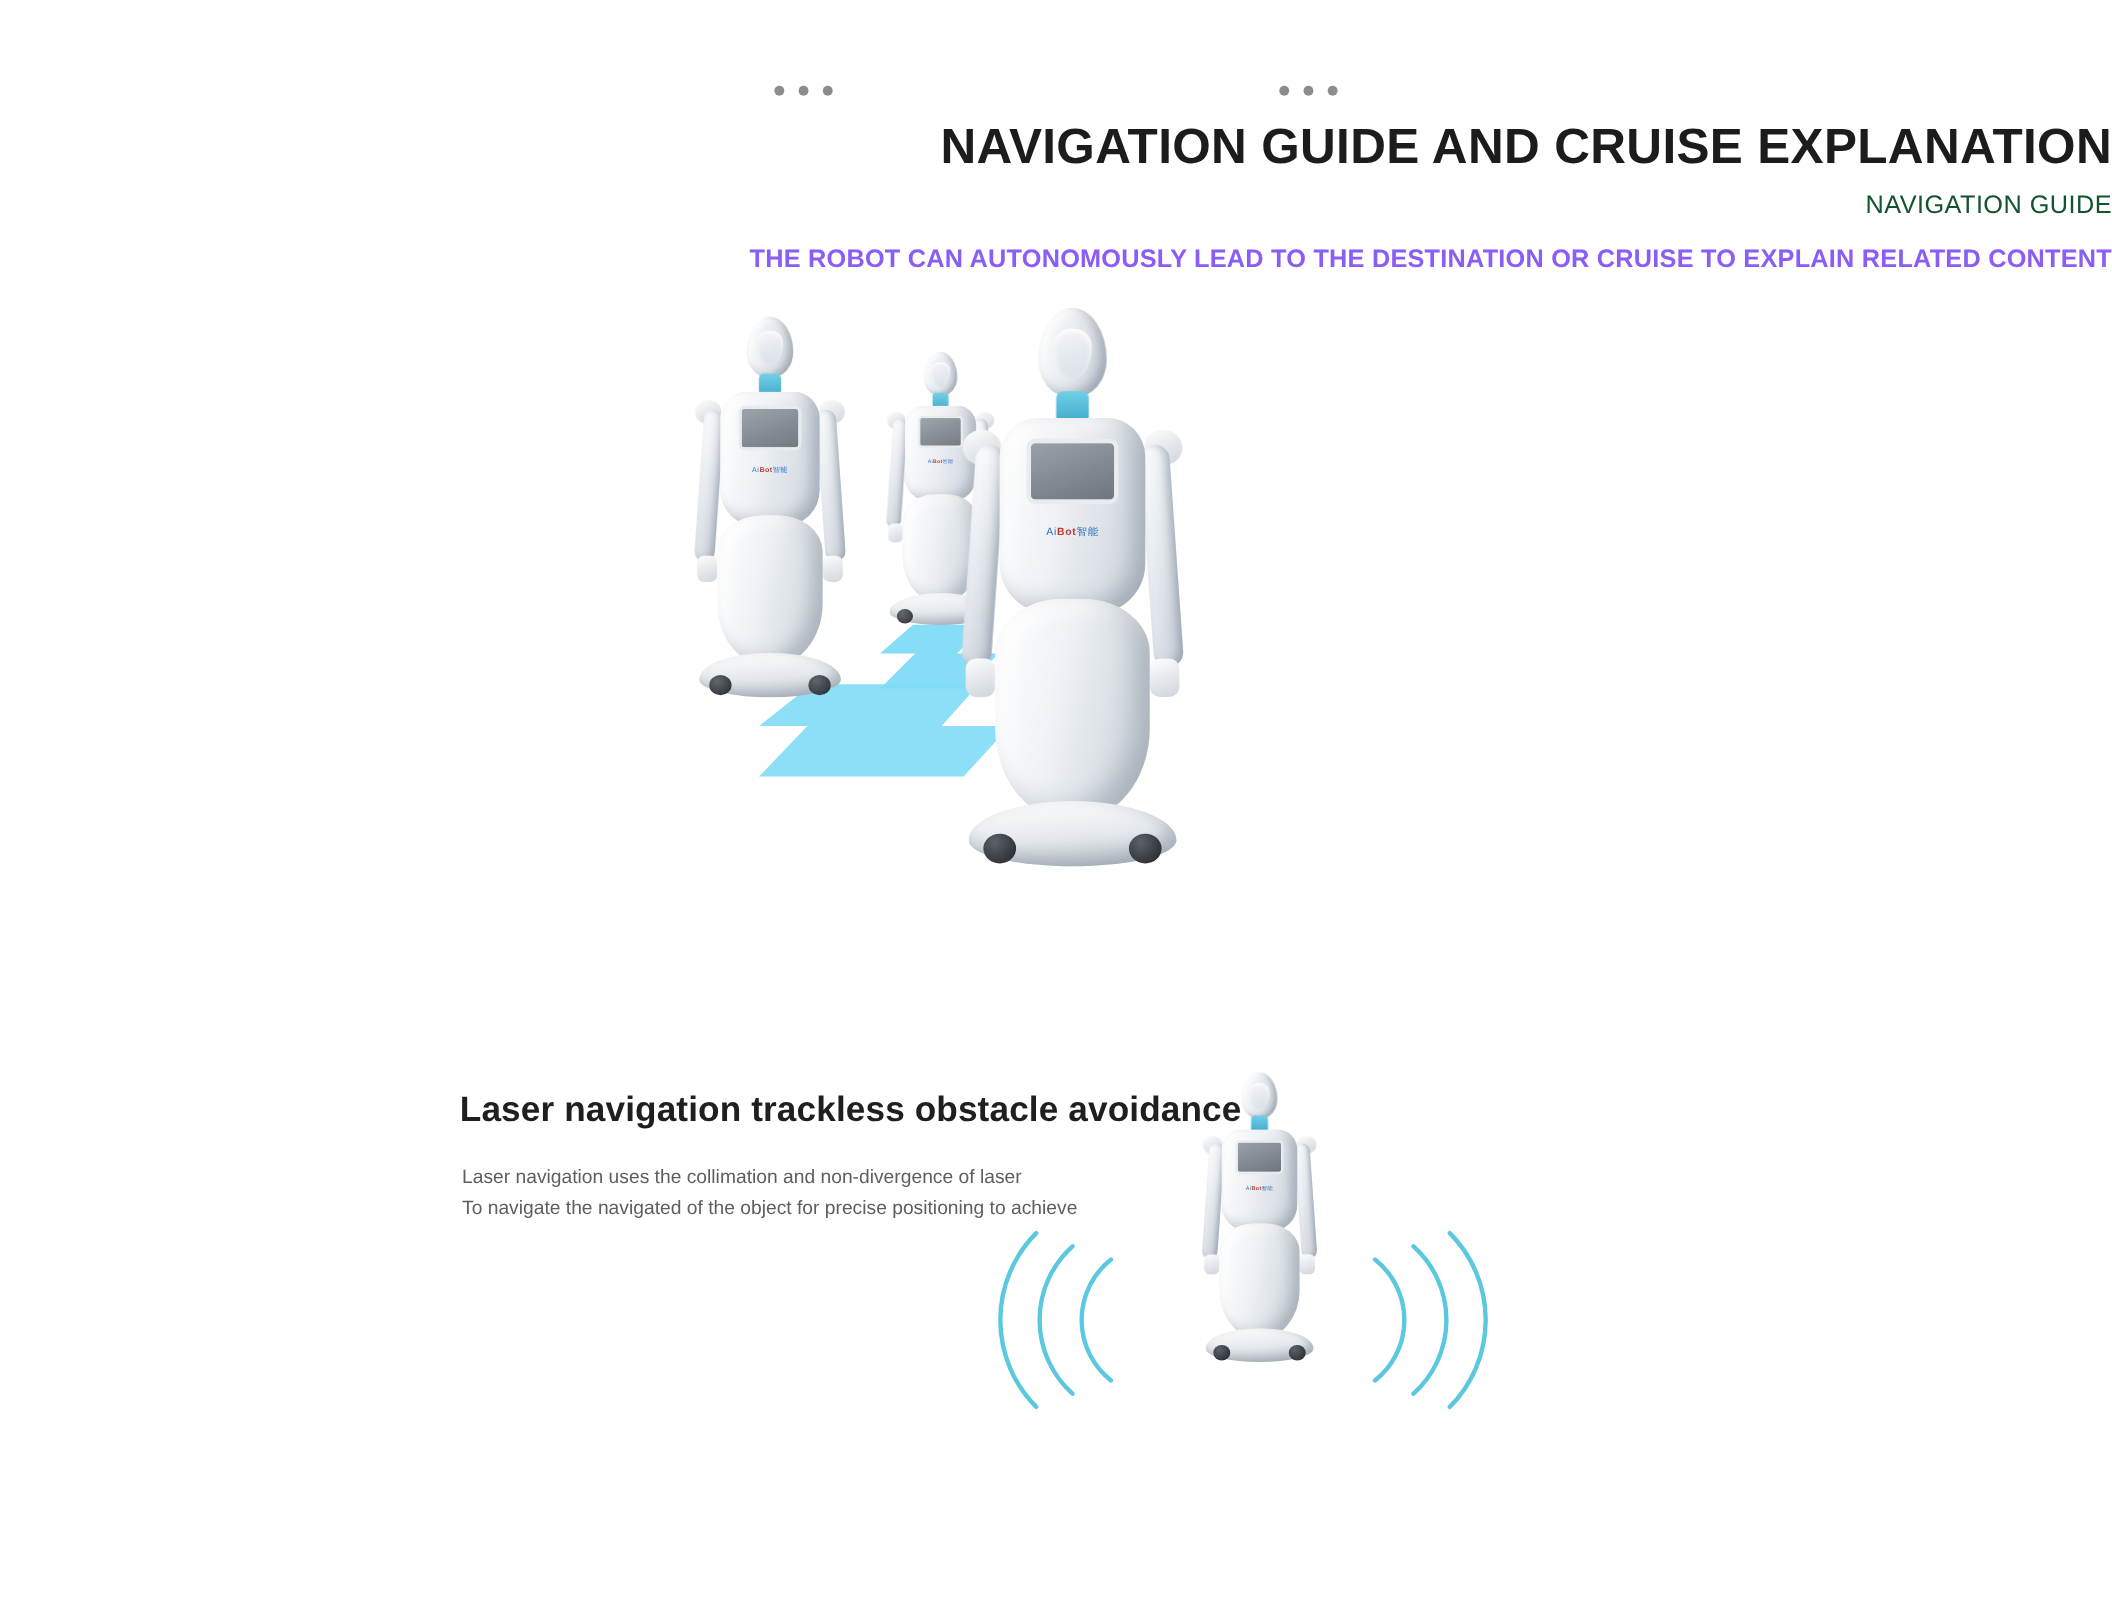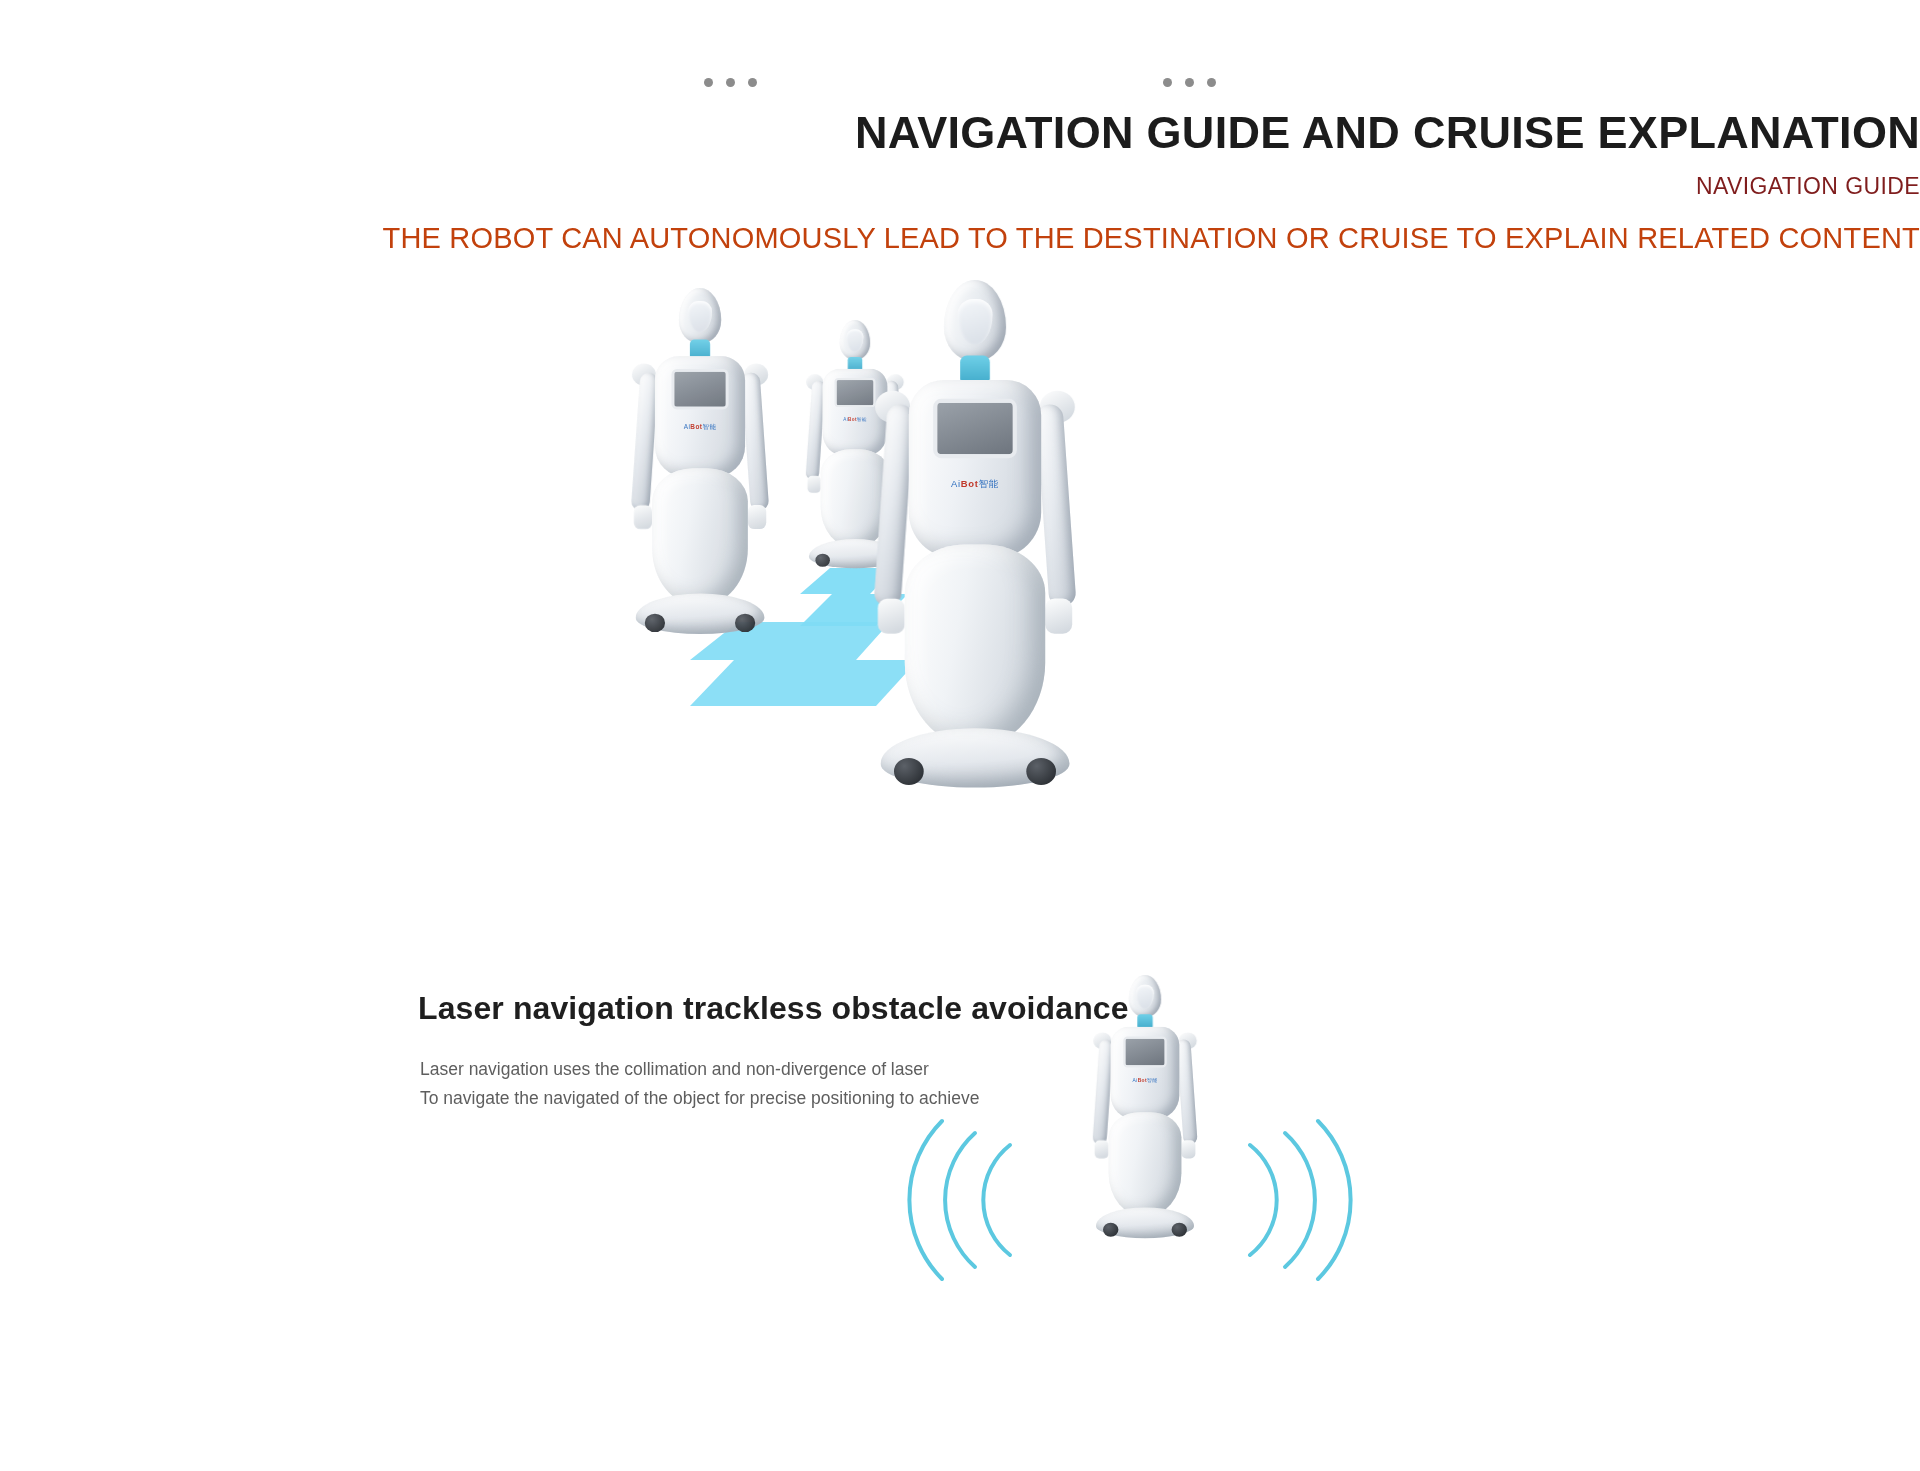--- a/index.html
+++ b/index.html
@@ -45,29 +45,29 @@
     margin-top: 20px;
     font-size: 45px;
     font-weight: bold;
     letter-spacing: 0.3px;
     color: #1c1c1c;
     line-height: 1.15;
   }
   .sub-title {
     margin-top: 14px;
     font-size: 23px;
-    color: #7f1d1d;
+    color: #14532d;
     font-weight: 400;
     letter-spacing: 0.4px;
   }
   .lead-text {
     margin-top: 22px;
-    font-size: 29px;
-    color: #c2410c;
-    font-weight: 400;
+    font-size: 23px;
+    color: #8b5cf6;
+    font-weight: 700;
     letter-spacing: 0.2px;
   }
 
   
   .hero {
     position: absolute;
     top: 280px;
     left: 0;
     width: 1872px;
     height: 590px;

